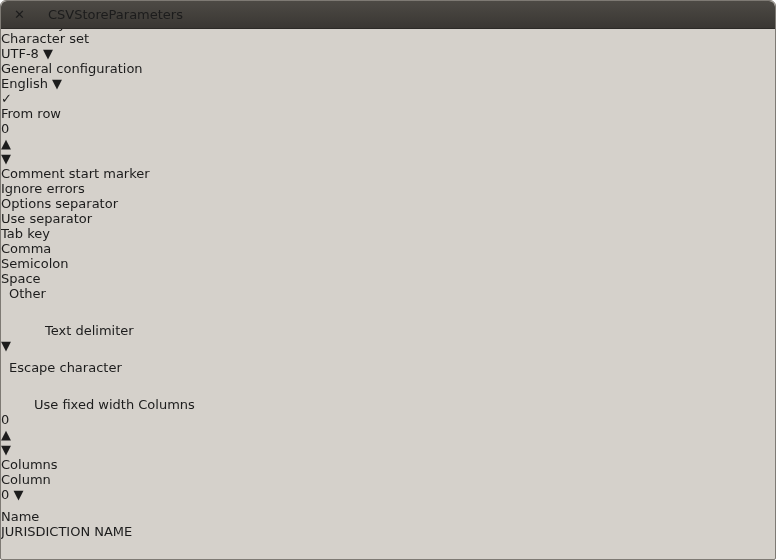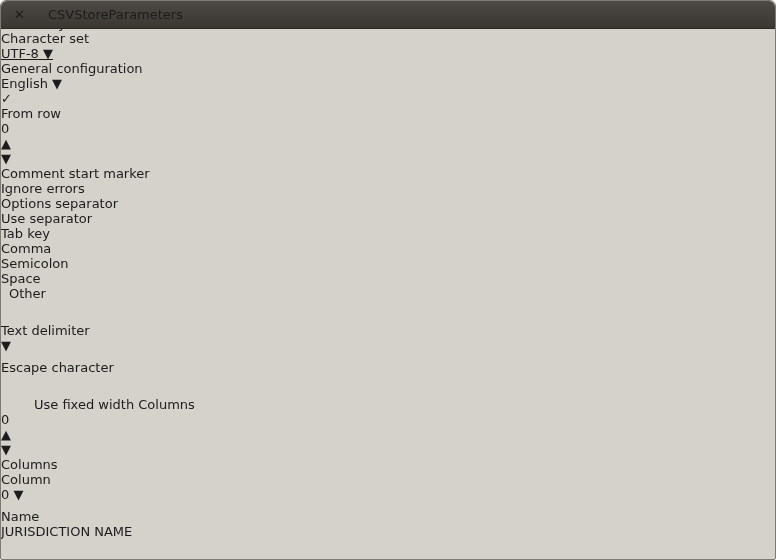--- a/index.html
+++ b/index.html
@@ -75,21 +75,21 @@
   <div class="tab active" style="left:16px;">
     <span>General</span>
   </div>
   <div class="tab inactive" style="left:84px;">
     <span>Geometry</span>
   </div>
 
   <div class="panel">
 
     <span class="lbl" style="left:12px; top:6px;">Character set</span>
-    <div class="combo" style="left:164px; top:3px; width:580px;text-decoration:underline;">
+    <div class="combo" style="left:164px; top:3px; width:580px;">
       <span>UTF-8</span>
       <span class="arr">▼</span>
     </div>
 
     <span class="lbl" style="left:12px; top:31px;">General configuration</span>
     <div class="combo" style="left:164px; top:28px; width:580px;">
       <span>English</span>
       <span class="arr">▼</span>
     </div>
 
@@ -126,26 +126,26 @@
     <div class="radio" style="left:229px; top:184px;"></div>
     <span class="lbl" style="left:245px; top:182px;">Semicolon</span>
 
     <div class="radio" style="left:342px; top:184px;"></div>
     <span class="lbl" style="left:358px; top:182px;">Space</span>
 
     <div class="radio" style="left:412px; top:184px;"></div>
     <span class="lbl" style="left:428px; top:182px;margin-left:8px;">Other</span>
     <div class="field" style="left:475px; top:179px; width:44px; height:22px;"></div>
 
-    <span class="lbl" style="left:30px; top:206px;">Text delimiter</span>
+    <span class="lbl" style="left:30px; top:206px;padding-left:44px;">Text delimiter</span>
     <div class="combo white" style="left:127px; top:202px; width:85px; height:22px;">
       <span></span>
       <span class="btnpart">▼</span>
     </div>
-    <span class="lbl" style="left:222px; top:206px;">Escape character</span>
+    <span class="lbl" style="left:222px; top:206px;padding-left:8px;">Escape character</span>
     <div class="field" style="left:342px; top:202px; width:57px; height:22px;"></div>
 
     <div class="radio" style="left:24px; top:234px;"></div>
     <span class="lbl" style="left:41px; top:232px;padding-left:33px;">Use fixed width</span>
 
     <span class="lbl" style="left:30px; top:256px;">Columns</span>
     <div class="field num dis" style="left:127px; top:252px; width:50px;">0</div>
     <div class="spin dis" style="left:177px; top:252px;">
       <div class="sb">▲</div>
       <div class="sb">▼</div>

